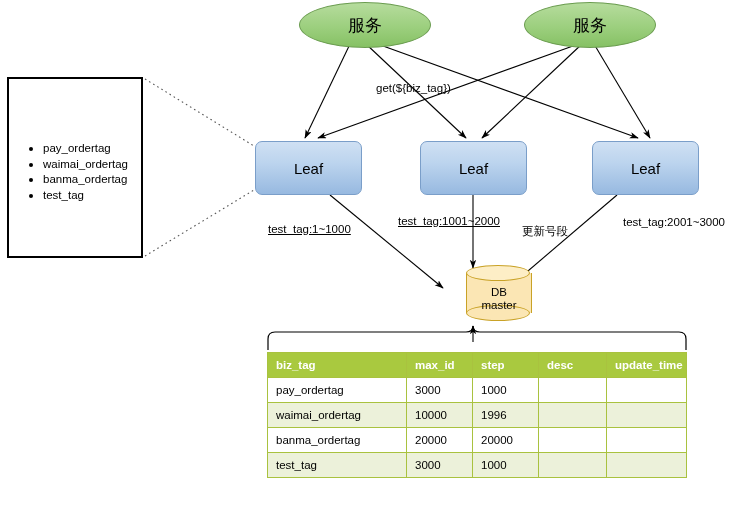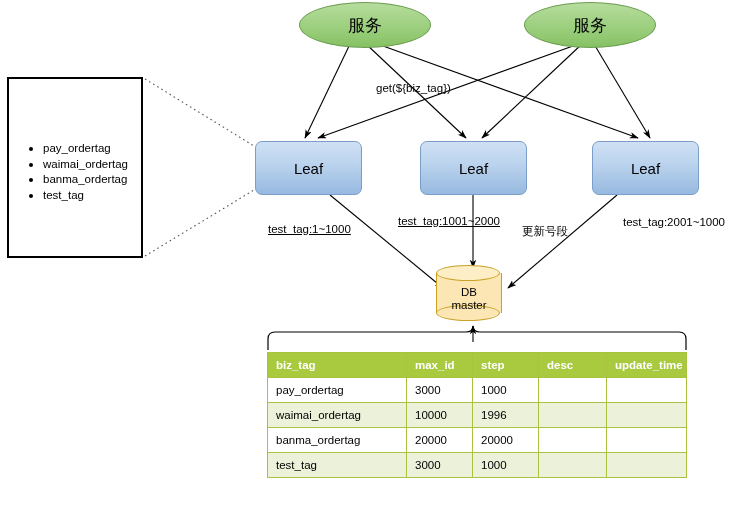--- a/index.html
+++ b/index.html
@@ -29,21 +29,21 @@
     background:linear-gradient(to bottom,#cfe0f3 0%,#bcd4ee 40%,#97b9e0 100%);
     display:flex;align-items:center;justify-content:center;
     font-size:15px;color:#000;
   }
   #leaf-1{left:255px;top:141px;}
   #leaf-2{left:420px;top:141px;}
   #leaf-3{left:592px;top:141px;}
 
   
   #db-master{
-    position:absolute;left:436px;top:265px;width:84px;height:56px;
+    position:absolute;left:466px;top:265px;width:84px;height:56px;
   }
   #db-master .cyl-body{
     position:absolute;left:0;top:8px;width:64px;height:40px;
     background:#fbe6b4;border-left:1px solid #c9a227;border-right:1px solid #c9a227;
   }
   #db-master .cyl-top{
     position:absolute;left:0;top:0px;width:64px;height:16px;border-radius:50%;
     background:#fdeec6;border:1px solid #c9a227;box-sizing:border-box;
   }
   #db-master .cyl-bottom{
@@ -180,21 +180,21 @@
       <li>pay_ordertag</li>
       <li>waimai_ordertag</li>
       <li>banma_ordertag</li>
       <li>test_tag</li>
     </ul>
   </div>
 
   <div class="edge-label" id="label-get">get(${biz_tag})</div>
   <div class="edge-label" id="label-range-1">test_tag:1~1000</div>
   <div class="edge-label" id="label-range-2">test_tag:1001~2000</div>
-  <div class="edge-label" id="label-range-3">test_tag:2001~1000</div>
+  <div class="edge-label" id="label-range-3">test_tag:2001~3000</div>
   <div class="edge-label" id="label-update">更新号段</div>
 
   <table id="db-table">
     <colgroup>
       <col class="c-biz">
         <col class="c-max">
         <col class="c-step">
         <col class="c-desc">
         <col class="c-upd">
     </colgroup>

